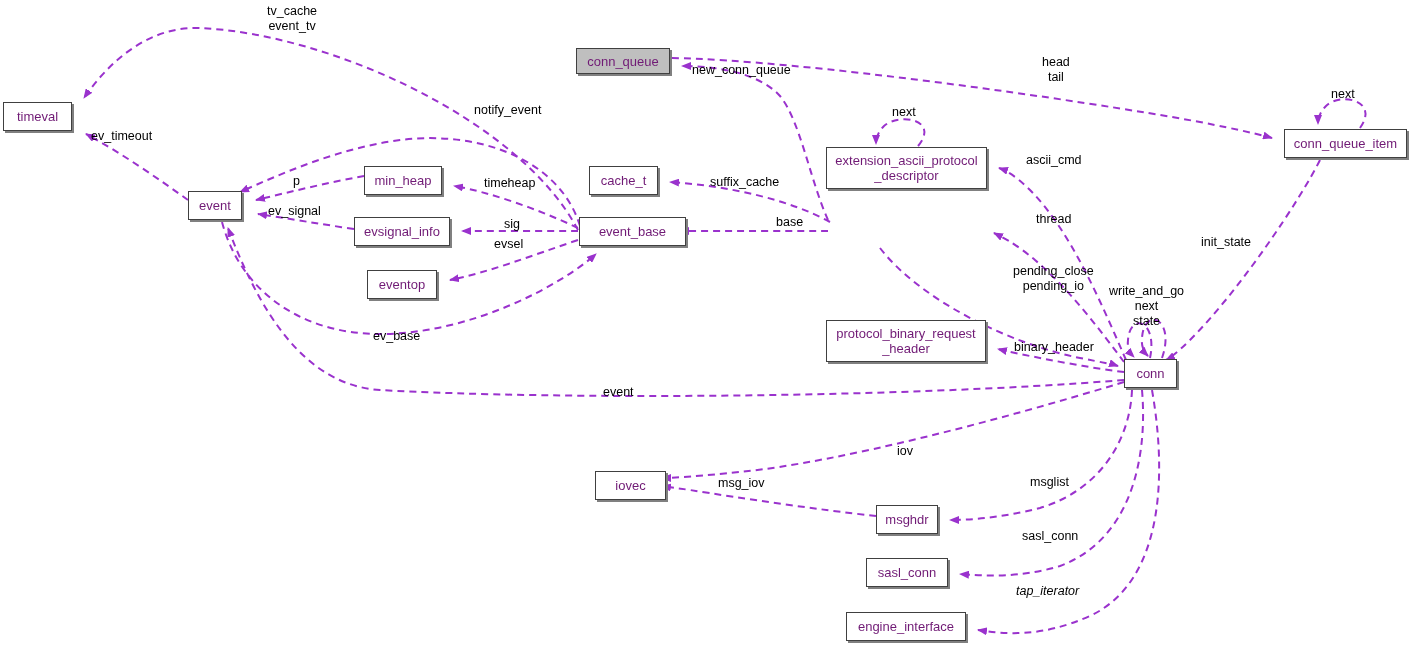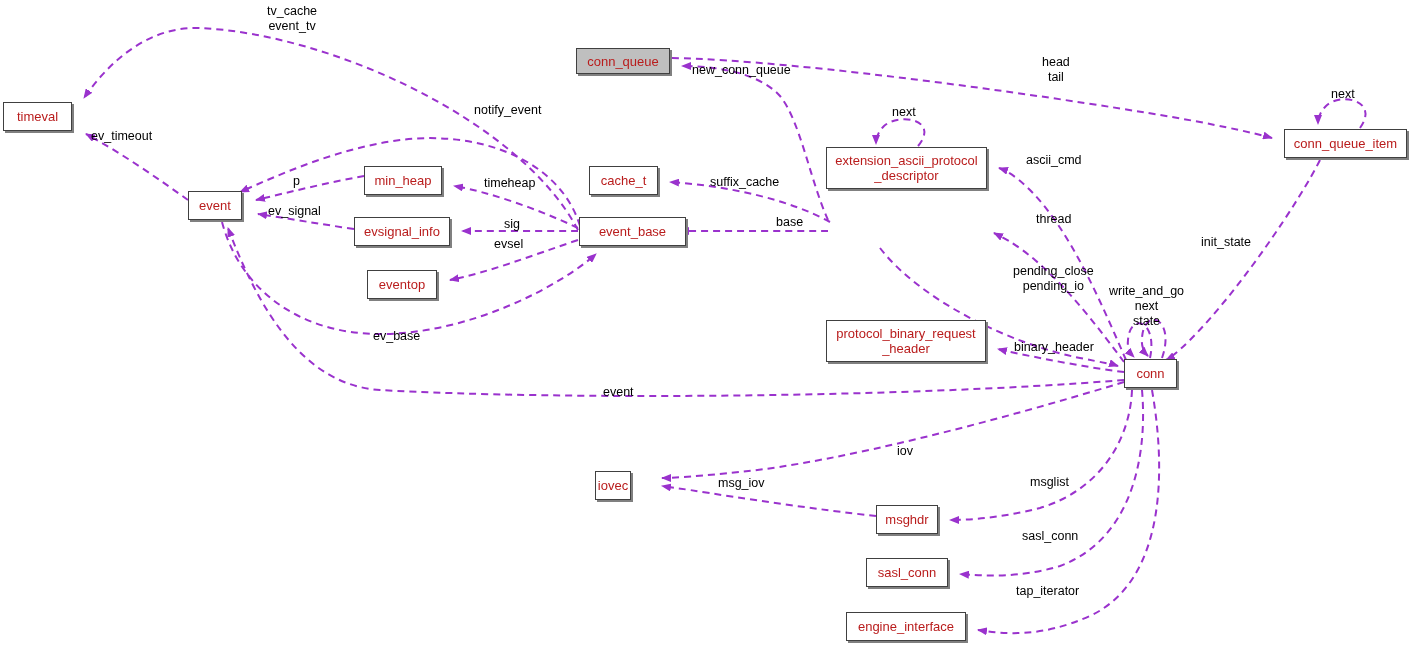--- a/index.html
+++ b/index.html
@@ -21,21 +21,21 @@
     top: 0;
     width: 1413px;
     height: 647px;
     pointer-events: none;
   }
   .node {
     position: absolute;
     box-sizing: border-box;
     border: 1px solid #404040;
     background: #ffffff;
-    color: #b91c1c;
+    color: #701a75;
     font-size: 13px;
     line-height: 15px;
     display: flex;
     align-items: center;
     justify-content: center;
     text-align: center;
     white-space: pre-line;
     letter-spacing: 0px;
   }
   .node.shadow {
@@ -145,21 +145,21 @@
 _descriptor</div>
 
 
   <div class="node shadow" style="left:826px;top:320px;width:160px;height:42px;">protocol_binary_request
 _header</div>
 
   <div class="node shadow" style="left:1124px;top:359px;width:53px;height:29px;">conn</div>
 
   <div class="node shadow" style="left:1284px;top:129px;width:123px;height:29px;">conn_queue_item</div>
 
-  <div class="node shadow" style="left:595px;top:471px;width:36px;height:29px;">iovec</div>
+  <div class="node shadow" style="left:595px;top:471px;width:71px;height:29px;">iovec</div>
 
   <div class="node shadow" style="left:876px;top:505px;width:62px;height:29px;">msghdr</div>
 
   <div class="node shadow" style="left:866px;top:558px;width:82px;height:29px;">sasl_conn</div>
 
   <div class="node shadow" style="left:846px;top:612px;width:120px;height:29px;">engine_interface</div>
 
   <div class="edge-label" style="left:267px;top:4px;">tv_cache
 event_tv</div>
   <div class="edge-label" style="left:91px;top:129px;">ev_timeout</div>
@@ -184,15 +184,15 @@
 next
 state</div>
   <div class="edge-label" style="left:1014px;top:340px;">binary_header</div>
   <div class="edge-label" style="left:1331px;top:87px;">next</div>
   <div class="edge-label" style="left:1201px;top:235px;">init_state</div>
   <div class="edge-label" style="left:603px;top:385px;">event</div>
   <div class="edge-label" style="left:897px;top:444px;">iov</div>
   <div class="edge-label" style="left:718px;top:476px;">msg_iov</div>
   <div class="edge-label" style="left:1030px;top:475px;">msglist</div>
   <div class="edge-label" style="left:1022px;top:529px;">sasl_conn</div>
-  <div class="edge-label" style="left:1016px;top:584px;">tap_iterator</div>
+  <div class="edge-label" style="left:1016px;top:584px;font-style:italic;">tap_iterator</div>
 
 </div>
 
 </body></html>

